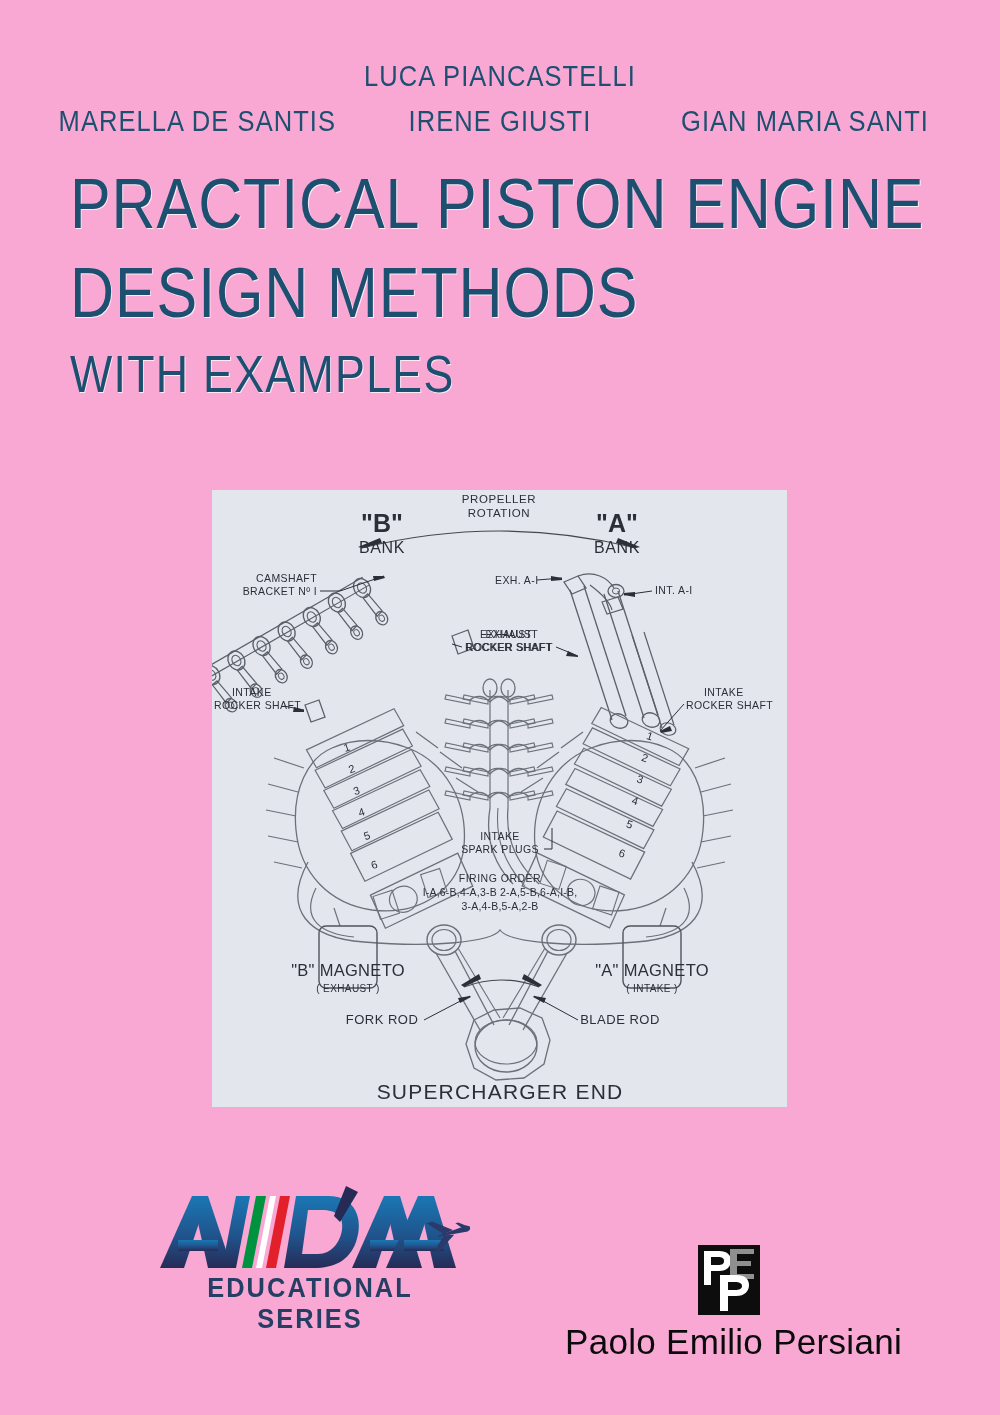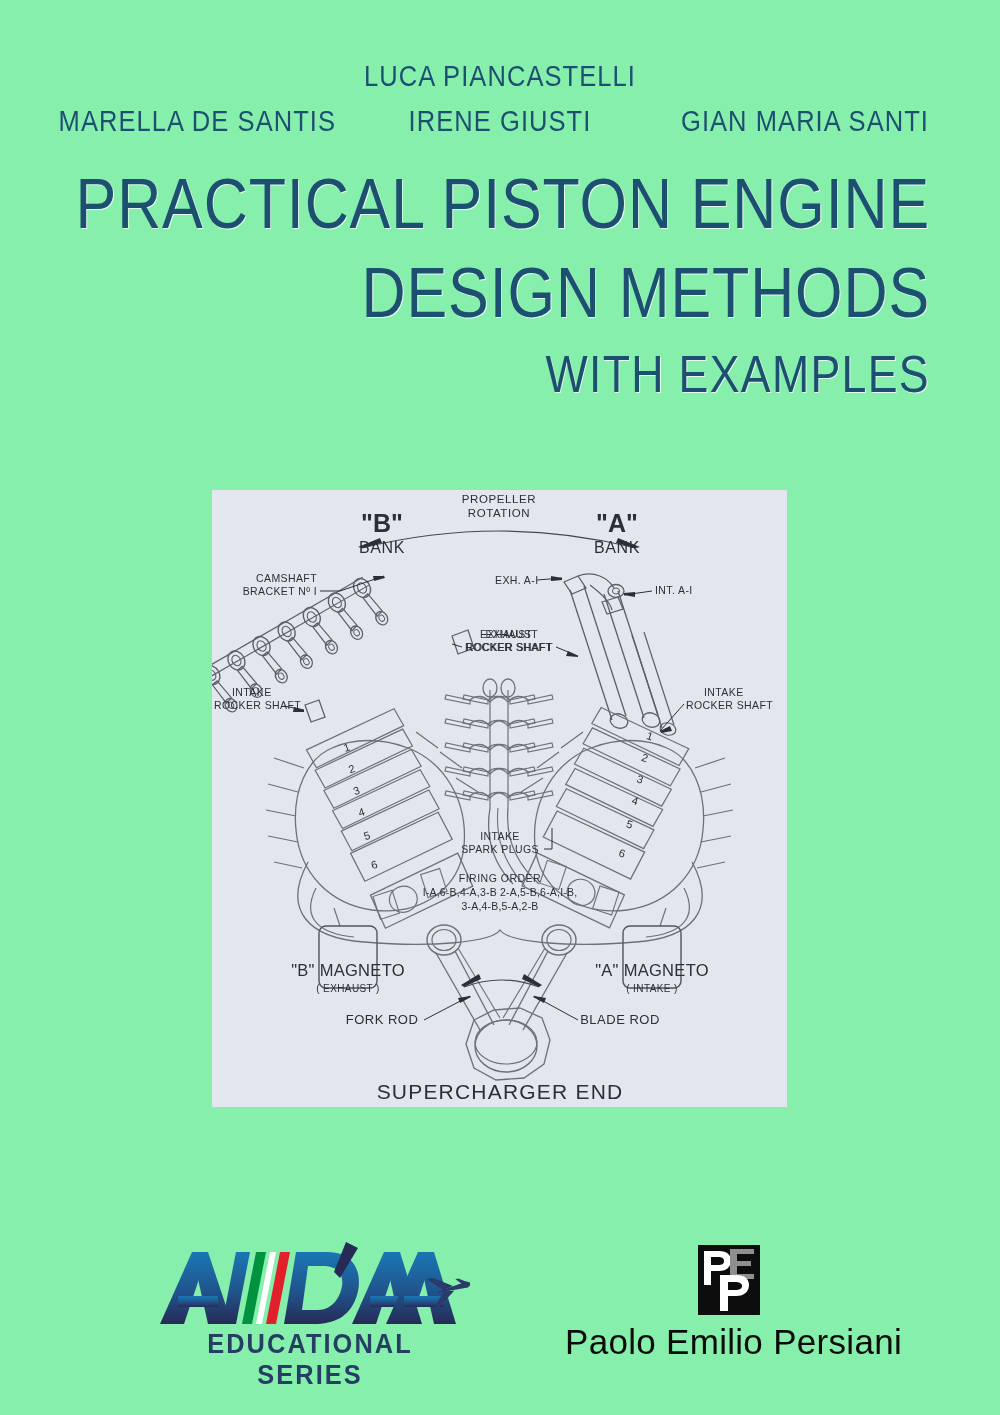--- a/index.html
+++ b/index.html
@@ -7,21 +7,21 @@
     padding: 0;
     background: #ffffff;
   }
   body {
     font-family: "Liberation Sans", sans-serif;
   }
   .cover {
     position: relative;
     width: 1000px;
     height: 1415px;
-    background: #86efac;
+    background: #f9a8d4;
     overflow: hidden;
   }
 
   
   .authors {
     position: absolute;
     left: 0;
     top: 52px;
     width: 1000px;
     height: 90px;
@@ -64,21 +64,21 @@
     text-align: center;
     transform-origin: center top;
   }
 
   
   .title-block {
     position: absolute;
     left: 0;
     top: 168px;
     width: 1000px;
-    text-align: right;
+    text-align: left;
   }
   .title-line {
     color: #1d5070;
     font-family: "Liberation Sans Narrow", "Liberation Sans", sans-serif;
     font-weight: 400;
     white-space: nowrap;
     line-height: 1.0;
     transform: scaleX(0.86);
     text-shadow: 1px 1px 0 rgba(255,255,255,0.75);
   }
@@ -103,21 +103,21 @@
   }
   .dg-label {
     font-family: "Liberation Sans", sans-serif;
     fill: #2b2f38;
   }
 
   
   .aidaa {
     position: absolute;
     left: 150px;
-    top: 1238px;
+    top: 1182px;
     width: 320px;
     height: 128px;
   }
   .aidaa svg { display: block; }
   .aidaa-sub {
     position: absolute;
     left: 0;
     top: 91px;
     width: 320px;
     text-align: center;

